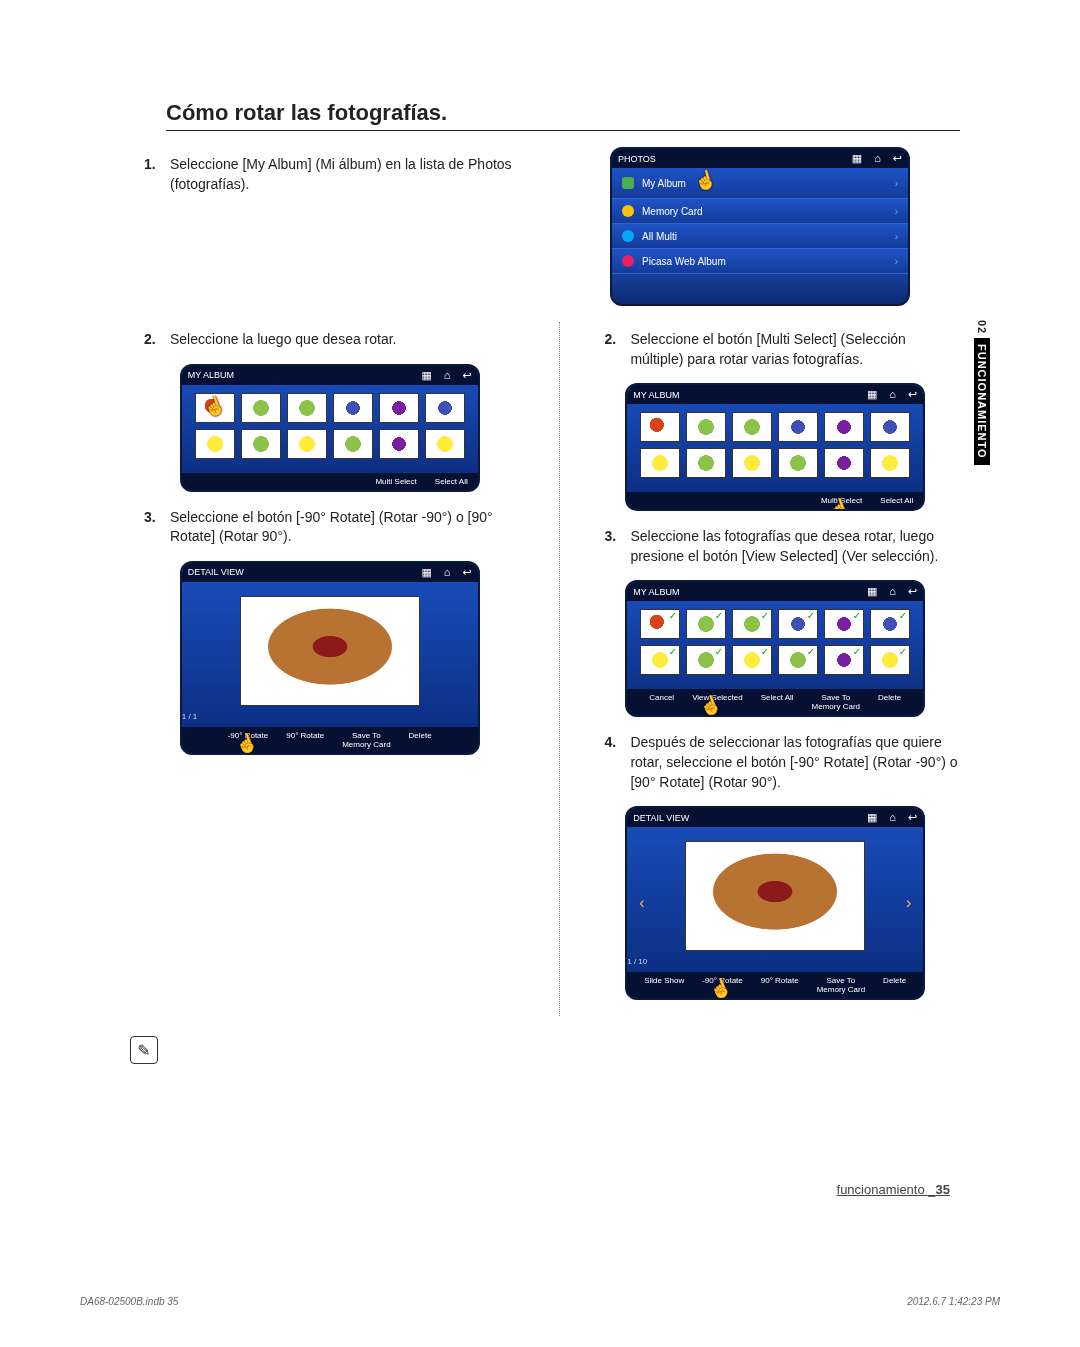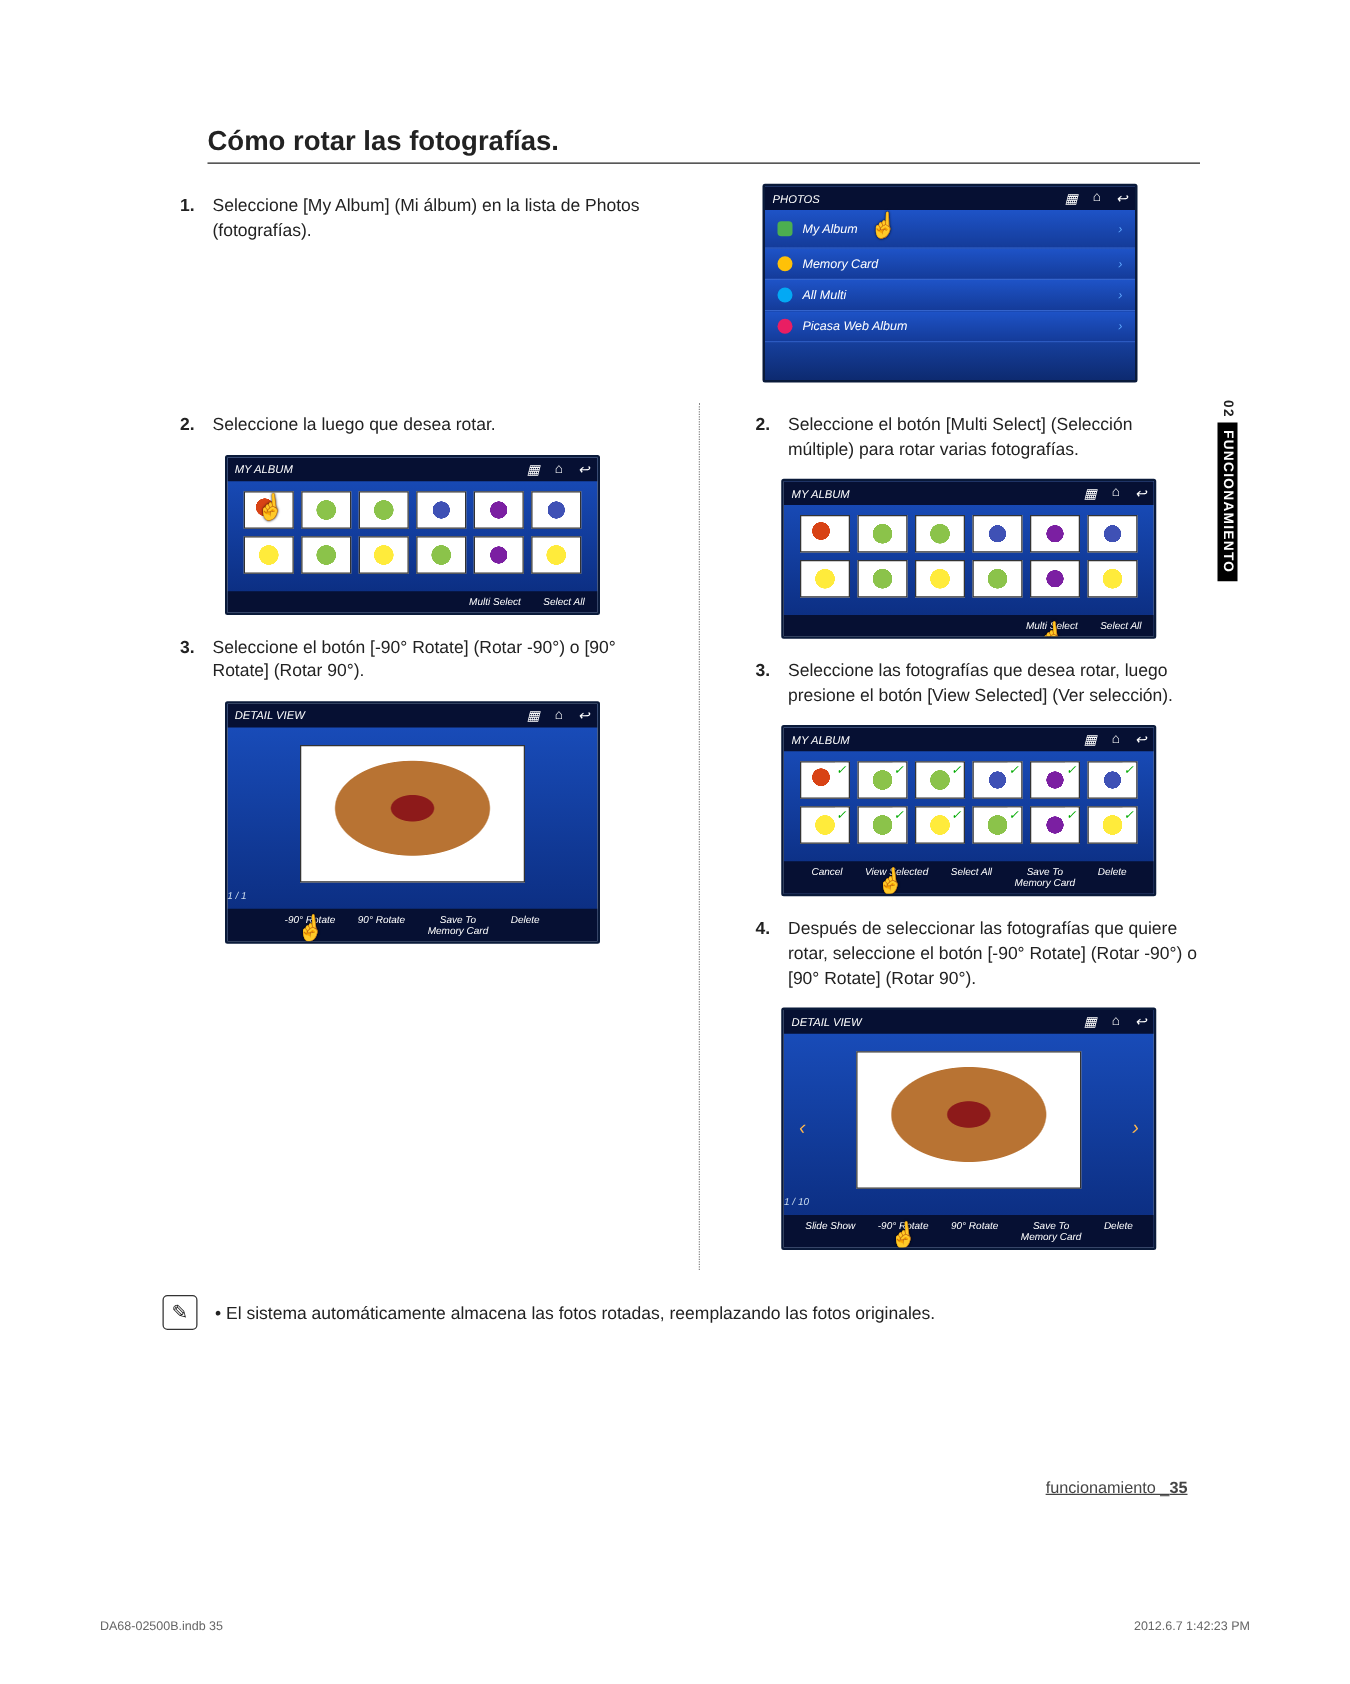--- a/index.html
+++ b/index.html
@@ -33,25 +33,24 @@
     font-size: 14px;
     line-height: 1.4;
     margin: 8px 0 14px 14px;
   }
   .step-num { font-weight: bold; min-width: 16px; }
   .screen {
     width: 300px;
     margin: 0 auto 16px auto;
     border: 2px solid #0a1a3a;
     background: linear-gradient(#1a4fbf, #0a2a7a);
-    border-radius: 2px;
+    border-radius: 12px;
     overflow: hidden;
     font-size: 10px;
     color: #fff;
-    font-style: italic;
   }
   .screen-header {
     background: #061033;
     display: flex;
     align-items: center;
     justify-content: space-between;
     padding: 3px 6px;
     font-size: 9px;
   }
   .screen-header .hdr-icons { display: flex; gap: 12px; font-size: 11px; }
@@ -174,20 +173,21 @@
     text-decoration:underline;
   }
   .print-foot{
     position:absolute;
     bottom:40px;
     left:80px; right:80px;
     display:flex;
     justify-content:space-between;
     font-size:10px;
     color:#666;
+    font-style:italic;
   }
   .hand-cursor{
     font-size:18px;
     color:#fff;
     text-shadow:0 0 2px #000;
     transform:rotate(-15deg);
     display:inline-block;
     margin-top:-4px;
   }
   .screen.list { width:300px;}
@@ -422,21 +422,20 @@
         <span style="white-space:pre-line;text-align:center;">Save To
 Memory Card</span>
         <span>Delete</span>
       </div>
     </div>
   </div>
 </div>
 
 <div class="note-row">
   <span class="note-icon">✎</span>
-  <span>• <span>El sistema automáticamente almacena las fotos rotadas, reemplazando las fotos originales.</span></span>
 </div>
 
 <div class="footer-right">
   <span>funcionamiento _</span><b>35</b>
 </div>
 
 <div class="print-foot">
   <span>DA68-02500B.indb   35</span>
   <span>2012.6.7   1:42:23 PM</span>
 </div>

